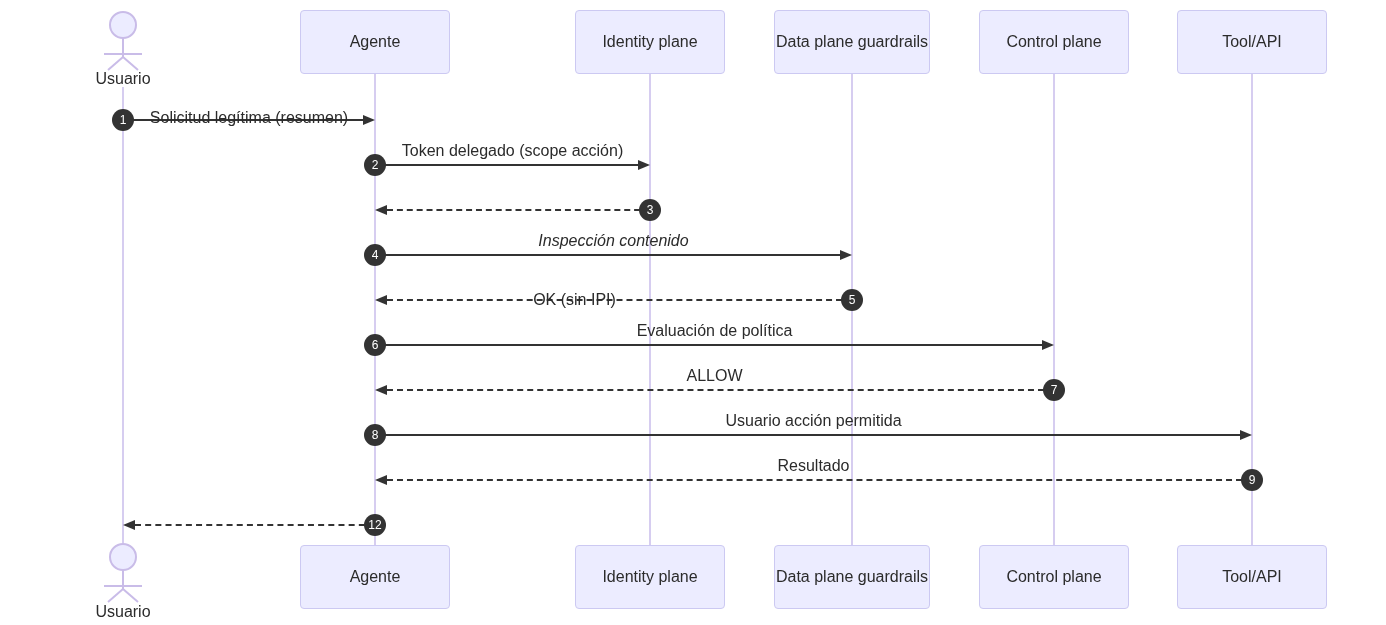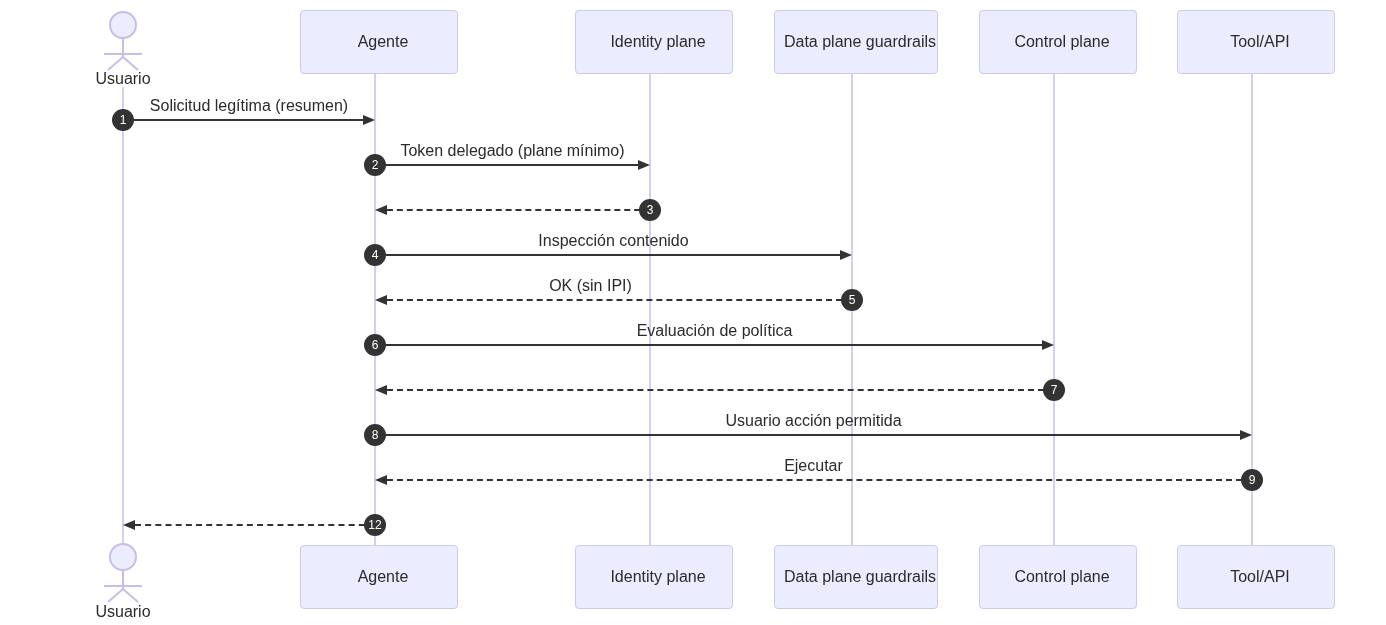--- a/index.html
+++ b/index.html
@@ -1,21 +1,21 @@
 <!DOCTYPE html>
 <html style="--background: #ffffff; --box-fill: #ECECFF; --box-border: #ccc9f2; --lifeline: #d6cdf0; --actor-stroke: #c9bce8; --message-line: #333333; --message-text: #2b2b2b; --number-fill: #333333; --number-text: #ffffff;"><head>
 <meta charset="utf-8">
 <style>
   html,body{margin:0;padding:0;background:#fff;}
   body{font-family:"Liberation Sans", sans-serif;}
   #diagram{position:relative;width:1386px;height:625px;background:var(--background,#fff);overflow:hidden;}
   .lifeline{position:absolute;width:2px;background:var(--lifeline);z-index:0;}
   .p-box{position:absolute;height:62px;background:var(--box-fill);border:1px solid var(--box-border);
          border-radius:4px;display:flex;align-items:center;justify-content:center;
-         font-size:16px;color:var(--message-text);white-space:nowrap;z-index:2;padding-left:8px;}
+         font-size:16px;color:var(--message-text);white-space:nowrap;z-index:2;}
   .actor-figure{position:absolute;width:66px;height:60px;z-index:2;}
   .actor-label{position:absolute;width:100px;text-align:center;font-size:16px;color:var(--message-text);z-index:2;white-space:nowrap;}
   .msg-label{position:absolute;height:20px;text-align:center;font-size:16px;color:var(--message-text);
              white-space:nowrap;z-index:2;}
   .msg-line{position:absolute;height:0;z-index:1;}
   .msg-line.solid{border-top:2px solid var(--message-line);}
   .msg-line.dashed{border-top:2px dashed var(--message-line);}
   .arrow{position:absolute;width:0;height:0;border-top:5px solid transparent;border-bottom:5px solid transparent;z-index:2;}
   .arrow.right{border-left:12px solid var(--message-line);}
   .arrow.left{border-right:12px solid var(--message-line);}
@@ -51,50 +51,51 @@
     <div class="p-box" style="left: 575px; top: 545px; width: 148px;">Identity plane</div>
     <div class="lifeline" style="left: 851px; top: 74px; height: 471px;"></div>
     <div class="p-box" style="left: 774px; top: 10px; width: 154px;">Data plane guardrails</div>
     <div class="p-box" style="left: 774px; top: 545px; width: 154px;">Data plane guardrails</div>
     <div class="lifeline" style="left: 1053px; top: 74px; height: 471px;"></div>
     <div class="p-box" style="left: 979px; top: 10px; width: 148px;">Control plane</div>
     <div class="p-box" style="left: 979px; top: 545px; width: 148px;">Control plane</div>
     <div class="lifeline" style="left: 1251px; top: 74px; height: 471px;"></div>
     <div class="p-box" style="left: 1177px; top: 10px; width: 148px;">Tool/API</div>
     <div class="p-box" style="left: 1177px; top: 545px; width: 148px;">Tool/API</div>
-    <div class="msg-label" style="left: 123px; width: 252px; top: 97px;">Solicitud legítima (resumen)</div>
+    <div class="msg-label" style="left: 123px; width: 252px; top: 109px;">Solicitud legítima (resumen)</div>
     <div class="msg-line solid" style="left: 123px; width: 240px; top: 119px;"></div>
     <div class="arrow right" style="left: 363px; top: 115px;"></div>
     <div class="seq-badge" style="left: 112px; top: 109px;">1</div>
-    <div class="msg-label" style="left: 375px; width: 275px; top: 142px;">Token delegado (plane mínimo)</div>
+    <div class="msg-label" style="left: 375px; width: 275px; top: 142px;">Token delegado (scope acción)</div>
     <div class="msg-line solid" style="left: 375px; width: 263px; top: 164px;"></div>
     <div class="arrow right" style="left: 638px; top: 160px;"></div>
     <div class="seq-badge" style="left: 364px; top: 154px;">2</div>
     <div class="msg-line dashed" style="left: 387px; width: 263px; top: 209px;"></div>
     <div class="arrow left" style="left: 375px; top: 205px;"></div>
     <div class="seq-badge" style="left: 639px; top: 199px;">3</div>
-    <div class="msg-label" style="left: 375px; width: 477px; top: 232px;">Inspección contenido</div>
+    <div class="msg-label" style="left: 375px; width: 477px; top: 232px; font-style: italic;">Inspección contenido</div>
     <div class="msg-line solid" style="left: 375px; width: 465px; top: 254px;"></div>
     <div class="arrow right" style="left: 840px; top: 250px;"></div>
     <div class="seq-badge" style="left: 364px; top: 244px;">4</div>
-    <div class="msg-label" style="left: 375px; width: 399px; top: 277px; margin-left: 16px;">OK (sin IPI)</div>
+    <div class="msg-label" style="left: 375px; width: 399px; top: 291px;">OK (sin IPI)</div>
     <div class="msg-line dashed" style="left: 387px; width: 465px; top: 299px;"></div>
     <div class="arrow left" style="left: 375px; top: 295px;"></div>
     <div class="seq-badge" style="left: 841px; top: 289px;">5</div>
     <div class="msg-label" style="left: 375px; width: 679px; top: 322px; text-align: center;">Evaluación de política</div>
     <div class="msg-line solid" style="left: 375px; width: 667px; top: 344px;"></div>
     <div class="arrow right" style="left: 1042px; top: 340px;"></div>
     <div class="seq-badge" style="left: 364px; top: 334px;">6</div>
+    <div class="msg-label" style="left: 375px; width: 679px; top: 367px;">ALLOW</div>
     <div class="msg-line dashed" style="left: 387px; width: 667px; top: 389px;"></div>
     <div class="arrow left" style="left: 375px; top: 385px;"></div>
     <div class="seq-badge" style="left: 1043px; top: 379px;">7</div>
     <div class="msg-label" style="left: 375px; width: 877px; top: 412px;">Usuario acción permitida</div>
     <div class="msg-line solid" style="left: 375px; width: 865px; top: 434px;"></div>
     <div class="arrow right" style="left: 1240px; top: 430px;"></div>
     <div class="seq-badge" style="left: 364px; top: 424px;">8</div>
-    <div class="msg-label" style="left: 375px; width: 877px; top: 457px;">Ejecutar</div>
+    <div class="msg-label" style="left: 375px; width: 877px; top: 457px;">Resultado</div>
     <div class="msg-line dashed" style="left: 387px; width: 865px; top: 479px;"></div>
     <div class="arrow left" style="left: 375px; top: 475px;"></div>
     <div class="seq-badge" style="left: 1241px; top: 469px;">9</div>
     <div class="msg-line dashed" style="left: 135px; width: 240px; top: 524px;"></div>
     <div class="arrow left" style="left: 123px; top: 520px;"></div>
     <div class="seq-badge" style="left: 364px; top: 514px;">12</div>
   </div>
 
 </body></html>

